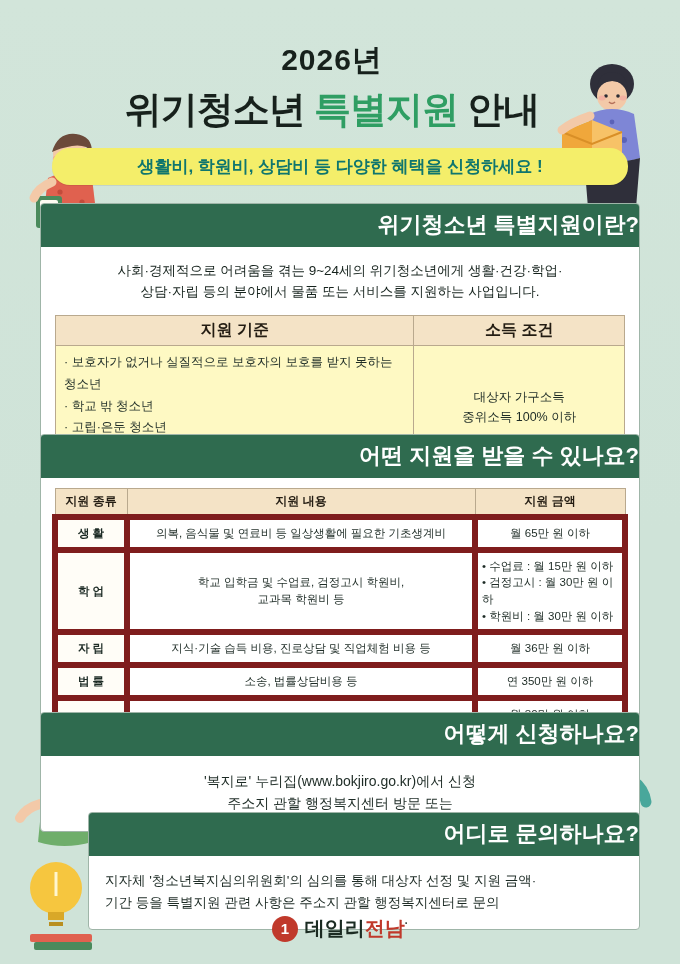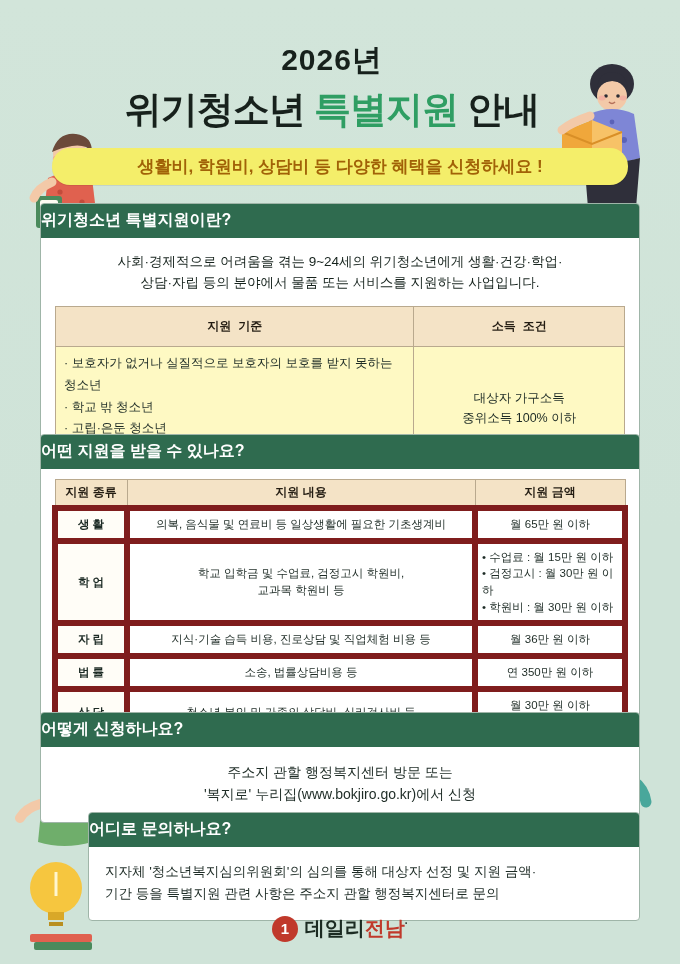--- a/index.html
+++ b/index.html
@@ -32,30 +32,30 @@
     white-space:nowrap;
   }
   .main-title .hl { color:#2f9e63; }
   .subtitle-bar {
     position:absolute; top:148px; left:52px; right:52px;
     background:#f4ee6a;
     border-radius:18px;
     padding:7px 10px;
     text-align:center;
     font-size:17px; font-weight:bold;
-    color:#a16207;
+    color:#0f766e;
     box-shadow:0 1px 0 rgba(0,0,0,0.07);
   }
 
   
   .sec-head {
     background:#2f6b4f;
     color:#ffffff;
-    text-align:left;
-    font-size:16px;
+    text-align:right;
+    font-size:22px;
     font-weight:bold;
     padding:6px 0 7px;
     letter-spacing:0px;
   }
   .card {
     position:absolute;
     left:40px; right:40px;
     background:#ffffff;
     border:1px solid #9fb5a8;
     border-radius:4px;
@@ -75,24 +75,23 @@
   table.tbl {
     width:calc(100% - 28px);
     margin:2px 14px 14px;
     border-collapse:collapse;
     font-size:12px;
   }
   table.tbl th {
     background:#f4e3c6;
     border:1px solid #b9a98e;
     font-weight:bold;
-    padding:11px 2px;
-    font-size:12px;
+    padding:4px 2px;
+    font-size:16px;
     color:#231c12;
-    font-family:Liberation Mono, monospace;
   }
   table.tbl td {
     border:1px solid #b9a98e;
     padding:6px 8px;
     vertical-align:middle;
     background:#fef9c3;
   }
   .bullets { line-height:1.75; font-size:12.5px; }
   .bullets div::before { content:"· "; }
   .center { text-align:center; }
@@ -349,22 +348,22 @@
           <td class="content">교복, 체육복, 수학여행비, 학용품비 등</td>
           <td class="amt">–</td>
         </tr>
       </tbody>
     </table>
   </div>
 
   <div class="card" id="sec3">
     <div class="sec-head">어떻게 신청하나요?</div>
     <div class="s3-body">
+      <div>'복지로' 누리집(www.bokjiro.go.kr)에서 신청</div>
       <div>주소지 관할 행정복지센터 방문 또는</div>
-      <div>'복지로' 누리집(www.bokjiro.go.kr)에서 신청</div>
     </div>
   </div>
 
   <div class="card" id="sec4">
     <div class="sec-head">어디로 문의하나요?</div>
     <div class="s4-body">
       <div>지자체 '청소년복지심의위원회'의 심의를 통해 대상자 선정 및 지원 금액·</div>
       <div>기간 등을 특별지원 관련 사항은 주소지 관할 행정복지센터로 문의</div>
     </div>
   </div>

